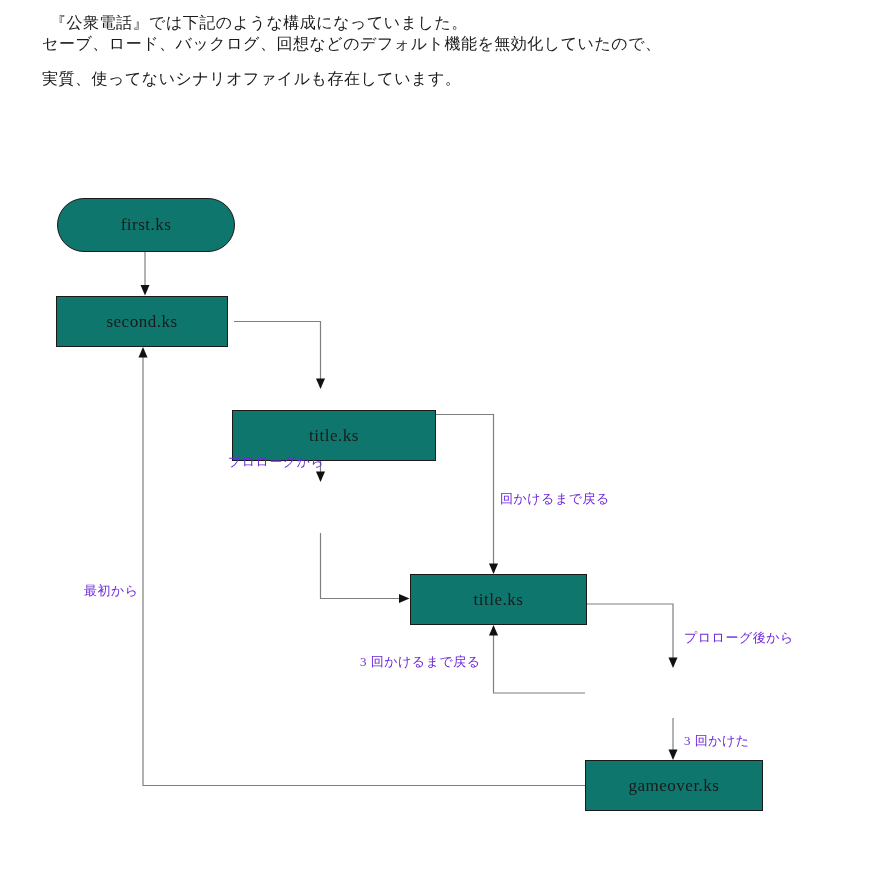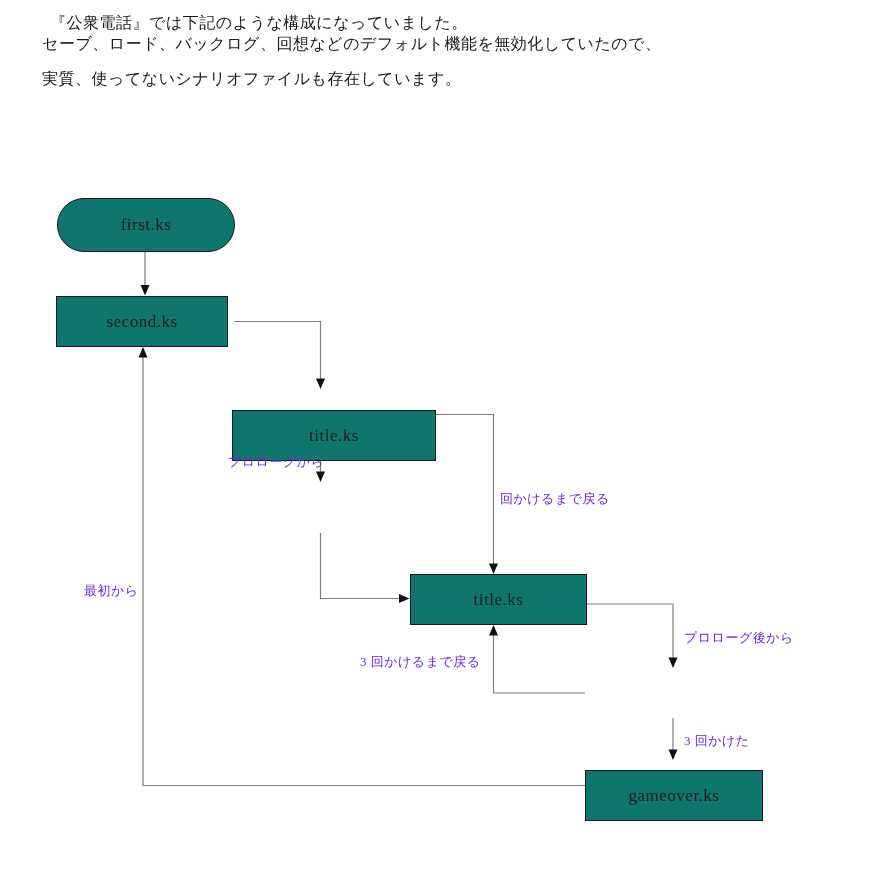--- a/index.html
+++ b/index.html
@@ -50,21 +50,21 @@
     white-space: nowrap;
   }
   .stadium { border-radius: 27px; }
 
   .node-first    { left: 57px;  top: 198px; width: 178px; height: 54px; }
   .node-second   { left: 56px;  top: 296px; width: 172px; height: 51px; }
   .node-title    { left: 232px; top: 410px; width: 204px; height: 51px; }
   .node-prologue { left: 232px; top: 482px; width: 178px; height: 51px; }
   .node-tell     { left: 410px; top: 574px; width: 177px; height: 51px; }
   .node-scene    { left: 585px; top: 668px; width: 178px; height: 50px; }
-  .node-gameover { left: 585px; top: 760px; width: 178px; height: 51px; margin-top: 10px; }
+  .node-gameover { left: 585px; top: 760px; width: 178px; height: 51px; }
 
   .edge-label {
     position: absolute;
     font-size: 13px;
     letter-spacing: 0.5px;
     color: #6d28d9;
     white-space: nowrap;
   }
   .el-from-prologue  { left: 228px; top: 453px; }
   .el-after-prologue { left: 500px; top: 490px; }

